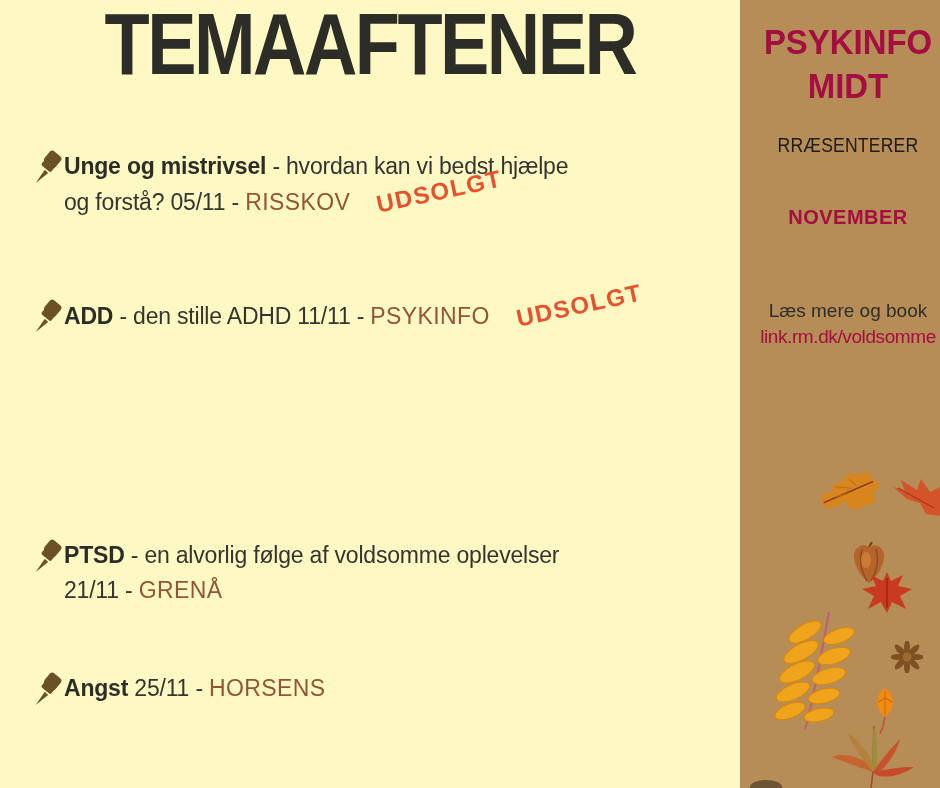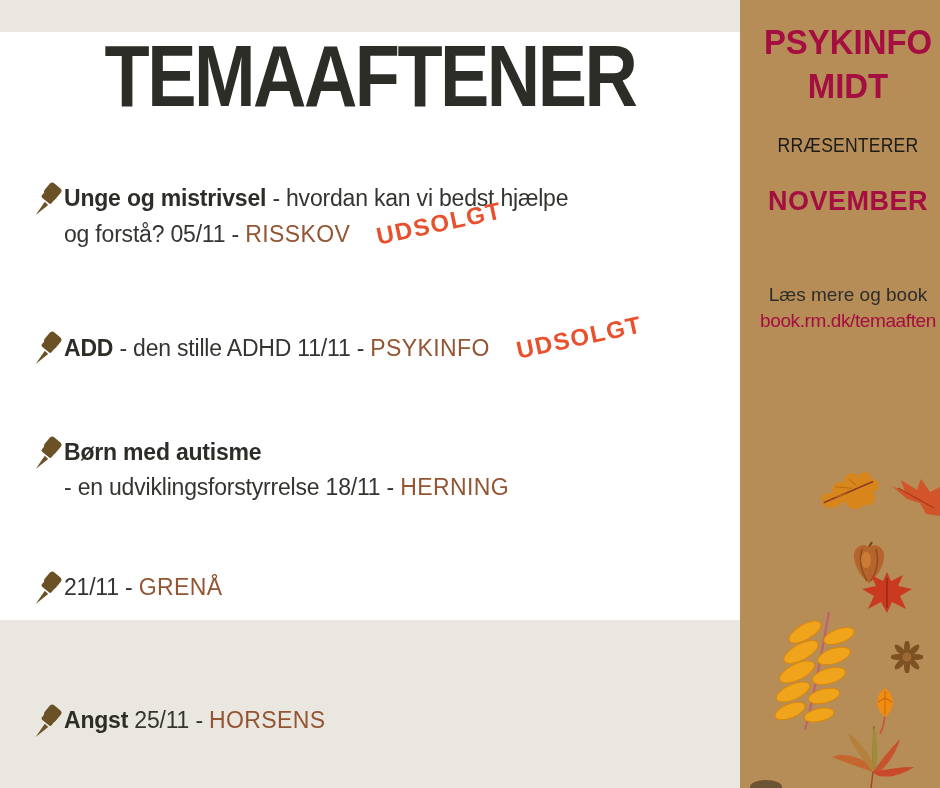--- a/index.html
+++ b/index.html
@@ -2,21 +2,21 @@
 <html><head>
 <meta charset="utf-8">
 <style>
   * { box-sizing: border-box; margin: 0; padding: 0; }
   html,body { width: 940px; height: 788px; overflow: hidden; }
   body { font-family: "Liberation Sans", sans-serif; background: #EAE7E1; }
 
   .poster { position: relative; width: 940px; height: 788px; display: flex; }
 
   
-  .main { position: relative; width: 740px; height: 588px; background: #ffffff; margin-top: 32px; }
+  .main { position: relative; width: 740px; height: 788px; background: #fef9c3; }
 
   .title {
     position: absolute; top: 0; left: 0; width: 740px;
     text-align: center;
     font-size: 88px; font-weight: bold; line-height: 1.0;
     color: #2D2D28; letter-spacing: -3px;
     transform: scaleX(0.84); transform-origin: 50% 0;
     white-space: nowrap;
   }
 
@@ -58,22 +58,22 @@
     color: #A50E40; letter-spacing: 0;
     transform: scaleX(0.94);
   }
   .presents {
     margin-top: 26px;
     font-size: 20px; color: #1C1C1A; letter-spacing: 0.2px;
     transform: scaleX(0.88);
     white-space: nowrap;
   }
   .month {
-    margin-top: 24px;
-    font-size: 27px; font-weight: bold; line-height: 40px;
+    margin-top: 40px;
+    font-size: 20px; font-weight: bold; line-height: 40px;
     color: #A50E40; letter-spacing: 0.5px;
   }
   .book {
     margin-top: 60px;
     font-size: 19px; line-height: 27px; color: #2E2E2C;
   }
   .link {
     margin-top: 2px;
     font-size: 19px; color: #A50E40; letter-spacing: -0.4px;
     white-space: nowrap;
@@ -124,47 +124,33 @@
           <rect x="10" y="11" width="15" height="11" rx="2" transform="rotate(40 17.5 16.5)"></rect>
           <path d="M13 22 L2 38 L17 26 Z"></path>
         </g>
           </svg>
       </span>
       <div class="lines">
         <div><span class="ev-title">ADD</span><span> - den stille ADHD 11/11 - </span><span class="loc">PSYKINFO</span><span class="badge">UDSOLGT</span></div>
       </div>
     </div>
 
-    <div class="event e3">
-      <span class="pin">
-        <svg viewBox="0 0 36 40">
-            <g fill="#6B5226">
-          <rect x="14" y="1" width="17" height="17" rx="4" transform="rotate(40 22.5 9.5)"></rect>
-          <rect x="10" y="11" width="15" height="11" rx="2" transform="rotate(40 17.5 16.5)"></rect>
-          <path d="M13 22 L2 38 L17 26 Z"></path>
-        </g>
-          </svg>
-      </span>
-      <div class="lines">
-        <div><span class="ev-title">Børn med autisme</span></div>
-        <div><span>- en udviklingsforstyrrelse 18/11 - </span><span class="loc">HERNING</span></div>
-      </div>
-    </div>
 
     <div class="event e4">
       <span class="pin">
         <svg viewBox="0 0 36 40">
             <g fill="#6B5226">
           <rect x="14" y="1" width="17" height="17" rx="4" transform="rotate(40 22.5 9.5)"></rect>
           <rect x="10" y="11" width="15" height="11" rx="2" transform="rotate(40 17.5 16.5)"></rect>
           <path d="M13 22 L2 38 L17 26 Z"></path>
         </g>
           </svg>
       </span>
       <div class="lines">
+        <div><span class="ev-title">PTSD</span><span> - en alvorlig følge af voldsomme oplevelser</span></div>
         <div><span>21/11 - </span><span class="loc">GRENÅ</span></div>
       </div>
     </div>
 
     <div class="event e5">
       <span class="pin">
         <svg viewBox="0 0 36 40">
             <g fill="#6B5226">
           <rect x="14" y="1" width="17" height="17" rx="4" transform="rotate(40 22.5 9.5)"></rect>
           <rect x="10" y="11" width="15" height="11" rx="2" transform="rotate(40 17.5 16.5)"></rect>
@@ -188,21 +174,21 @@
 
     <div class="presents">RRÆSENTERER</div>
 
     <div class="month">
       <div>NOVEMBER</div>
     </div>
 
     <div class="book">
       <div>Læs mere og book</div>
     </div>
-    <div class="link">book.rm.dk/temaaften</div>
+    <div class="link">link.rm.dk/voldsomme</div>
 
     <span class="leaf lf-oak">
       <svg viewBox="0 0 60 56">
         <g transform="rotate(12 30 28)">
           <path fill="#D8861C" d="M4 42 C0 34 8 30 13 32 C9 24 15 15 22 19 C19 9 29 3 34 10 C35 2 46 1 48 9 C57 7 59 18 52 22 C59 27 54 38 46 35 C41 46 28 42 26 35 C21 47 8 49 4 42 Z"></path>
           <path d="M6 42 L50 11" stroke="#8E3A26" stroke-width="1.6" fill="none"></path>
           <path d="M16 34 L28 28 M14 24 L30 22 M26 14 L34 18" stroke="#B96A16" stroke-width="1" fill="none"></path>
         </g>
       </svg>
     </span>

